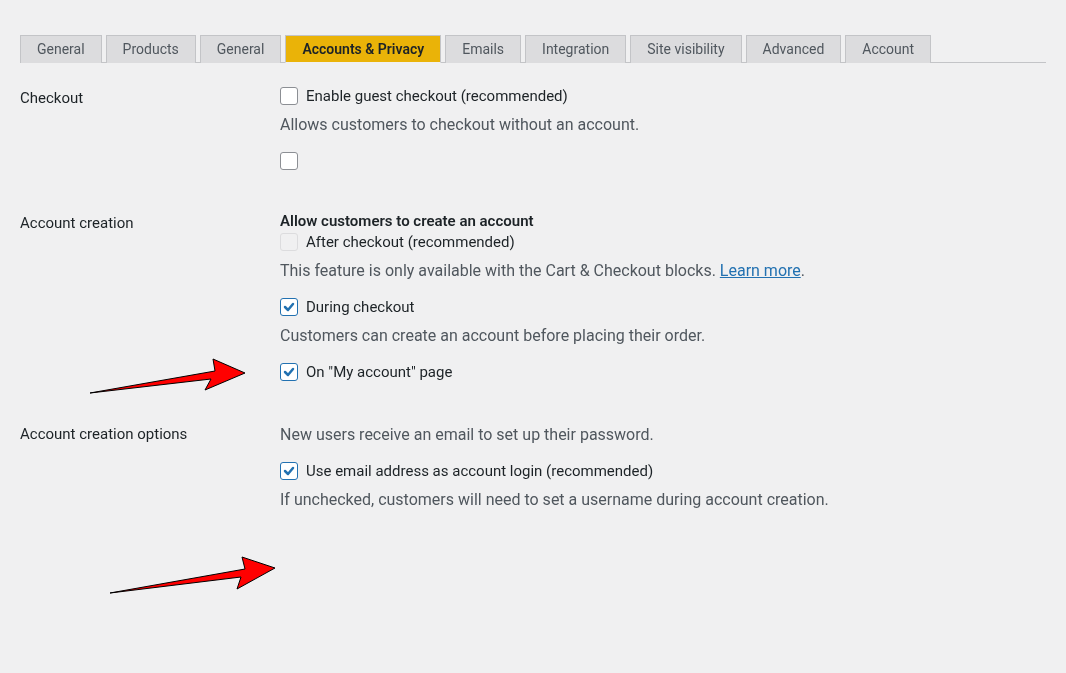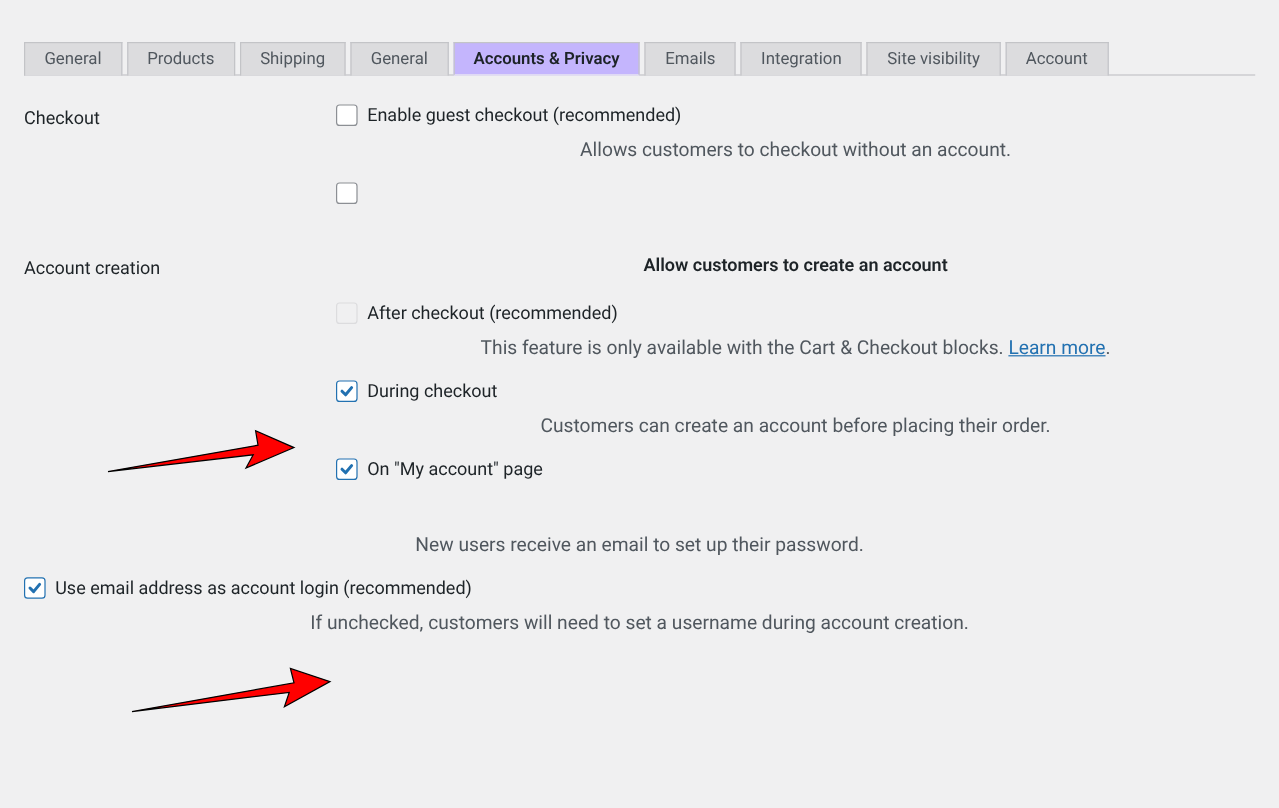--- a/index.html
+++ b/index.html
@@ -29,21 +29,21 @@
       border-bottom: none;
       padding: 5px 16px;
       font-size: 14px;
       color: #50575e;
       cursor: pointer;
       position: relative;
       top: 1px;
       margin-top: 14px;
     }
     .tab.active {
-      background: #c4b5fd;
+      background: #eab308;
       border-bottom: 1px solid #f0f0f1;
       color: #1d2327;
       font-weight: 600;
     }
     .settings-table {
       display: block;
     }
     .settings-row {
       display: flex;
       margin-bottom: 32px;
@@ -52,21 +52,20 @@
     .settings-label {
       width: 260px;
       padding-right: 20px;
       font-size: 15px;
       color: #1d2327;
       flex-shrink: 0;
       padding-top: 2px;
     }
     .settings-content {
       flex: 1;
-      text-align: center;
     }
     .checkbox-row {
       display: flex;
       align-items: center;
       gap: 8px;
       margin-bottom: 10px;
     }
     .checkbox {
       width: 18px;
       height: 18px;
@@ -110,21 +109,21 @@
     .description {
       color: #50575e;
       font-size: 16px;
       margin-bottom: 18px;
       margin-top: 2px;
     }
     .subheading {
       font-weight: 600;
       font-size: 15px;
       color: #1d2327;
-      margin-bottom: 22px;
+      margin-bottom: 3px;
     }
     .link {
       color: #2271b1;
       text-decoration: underline;
       cursor: pointer;
     }
     .arrow {
       position: absolute;
       pointer-events: none;
     }
@@ -133,26 +132,26 @@
       stroke: #000;
       stroke-width: 1;
     }
   </style>
 </head>
 <body>
 
 <div class="tabs">
   <div class="tab">General</div>
   <div class="tab">Products</div>
-  <div class="tab">Shipping</div>
   <div class="tab">General</div>
   <div class="tab active">Accounts &amp; Privacy</div>
   <div class="tab">Emails</div>
   <div class="tab">Integration</div>
   <div class="tab">Site visibility</div>
+  <div class="tab">Advanced</div>
   <div class="tab">Account</div>
 </div>
 
 <div class="settings-table">
 
   <div class="settings-row">
     <div class="settings-label">Checkout</div>
     <div class="settings-content">
       <div class="checkbox-row">
         <div class="checkbox">
@@ -196,20 +195,21 @@
           <svg class="check-icon" viewBox="0 0 14 14">
               <path d="M3 7l3 3 5-6"></path>
             </svg>
         </div>
         <span class="checkbox-label">On "My account" page</span>
       </div>
     </div>
   </div>
 
   <div class="settings-row">
+    <div class="settings-label">Account creation options</div>
     <div class="settings-content">
       <div class="description">New users receive an email to set up their password.</div>
       <div class="checkbox-row">
         <div class="checkbox checked">
           <svg class="check-icon" viewBox="0 0 14 14">
               <path d="M3 7l3 3 5-6"></path>
             </svg>
         </div>
         <span class="checkbox-label">Use email address as account login (recommended)</span>
       </div>

